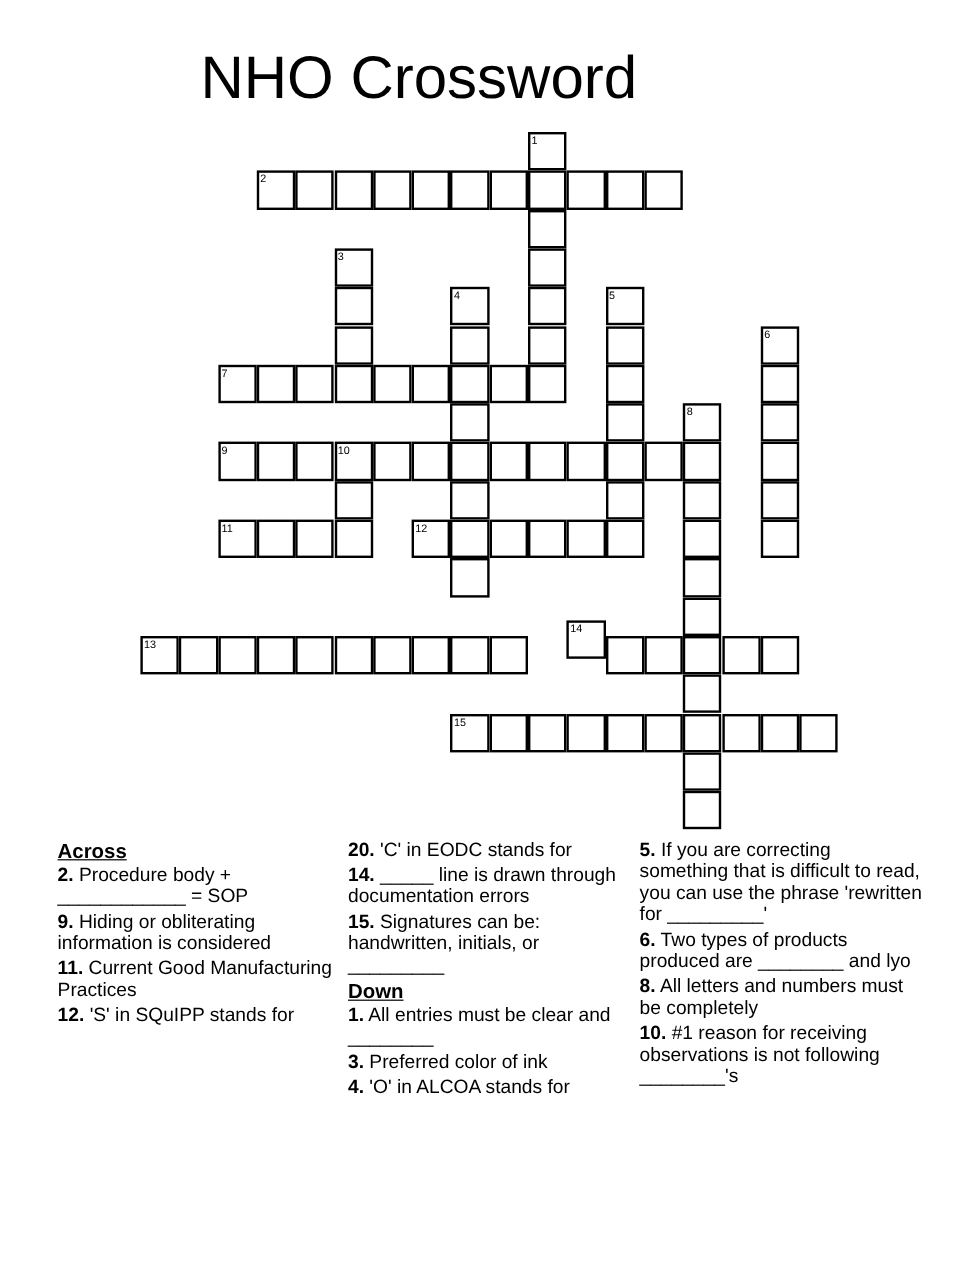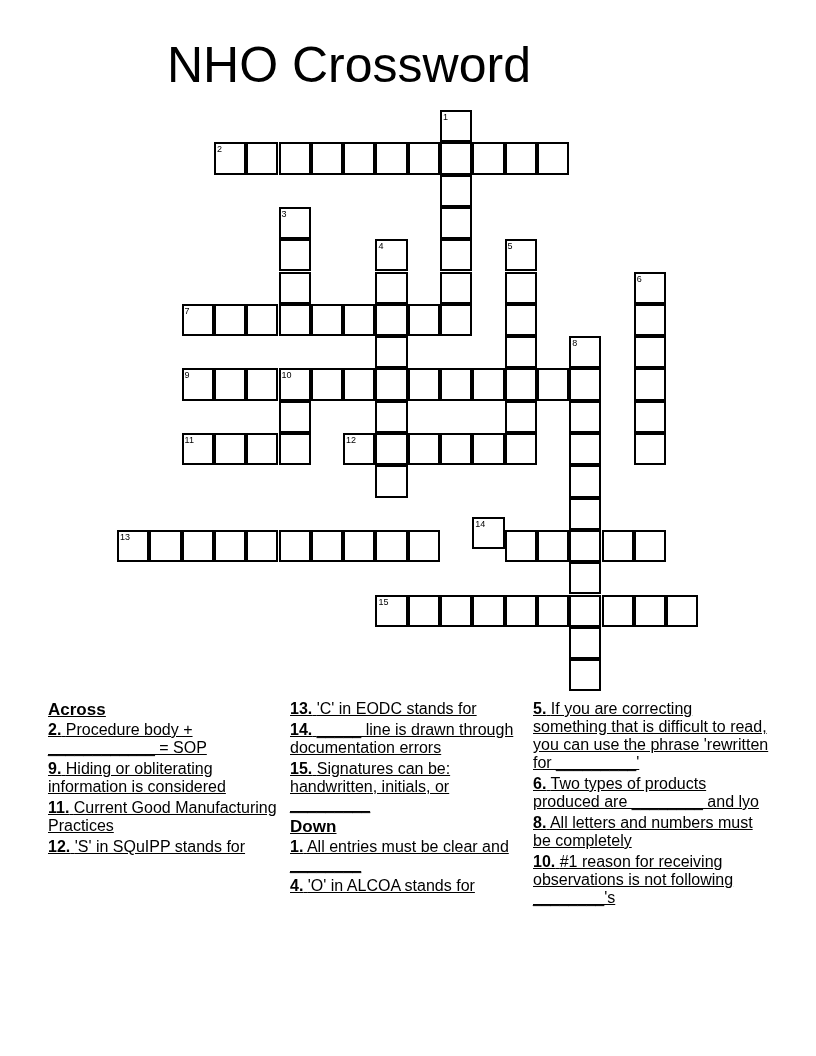--- a/index.html
+++ b/index.html
@@ -2,21 +2,21 @@
 <html><head>
 <meta charset="utf-8">
 <style>
   html, body { margin:0; padding:0; background:#fff; }
   body { width:816px; height:1056px; position:relative; overflow:hidden; font-family:"Liberation Sans", sans-serif; color:#000; }
   .title { position:absolute; left:0; top:36px; width:698px; text-align:center; font-size:50px; line-height:58px; }
   #grid { position:absolute; left:0; top:0; width:816px; height:700px; }
   .cell { position:absolute; width:32.3px; height:32.3px; box-sizing:border-box; border:2px solid #000; background:#fff; }
   .cell .num { position:absolute; left:1px; top:0px; font-size:9px; line-height:10px; }
   .clues { position:absolute; top:700px; font-size:16px; line-height:18px; }
-  .col { position:absolute; width:236px;text-decoration:underline; }
+  .col { position:absolute; width:236px; }
   .heading { font-weight:bold; text-decoration:underline; font-size:17px; line-height:20px; margin-bottom:1px; }
   .clue { margin-bottom:3px; }
   .clue b { font-weight:bold; }
 </style>
 </head>
 <body>
 
 <div class="title">NHO Crossword</div>
 
 <div id="grid">
@@ -156,25 +156,26 @@
 
 <div class="clues">
   <div class="col" style="left:48px;">
     <div class="heading">Across</div>
     <div class="clue"><b>2.</b> <span>Procedure body + ____________ = SOP</span></div>
     <div class="clue"><b>9.</b> <span>Hiding or obliterating information is considered</span></div>
     <div class="clue"><b>11.</b> <span>Current Good Manufacturing Practices</span></div>
     <div class="clue"><b>12.</b> <span>'S' in SQuIPP stands for</span></div>
   </div>
   <div class="col" style="left:290px;">
-    <div class="clue"><b>13.</b> <span>'C' in EODC stands for</span></div>
+    <div class="clue"><b>20.</b> <span>'C' in EODC stands for</span></div>
     <div class="clue"><b>14.</b> <span>_____ line is drawn through documentation errors</span></div>
     <div class="clue"><b>15.</b> <span>Signatures can be: handwritten, initials, or _________</span></div>
     <div class="heading">Down</div>
     <div class="clue"><b>1.</b> <span>All entries must be clear and ________</span></div>
+    <div class="clue"><b>3.</b> <span>Preferred color of ink</span></div>
     <div class="clue"><b>4.</b> <span>'O' in ALCOA stands for</span></div>
   </div>
   <div class="col" style="left:533px;">
     <div class="clue"><b>5.</b> <span>If you are correcting something that is difficult to read, you can use the phrase 'rewritten for _________'</span></div>
     <div class="clue"><b>6.</b> <span>Two types of products produced are ________ and lyo</span></div>
     <div class="clue"><b>8.</b> <span>All letters and numbers must be completely</span></div>
     <div class="clue"><b>10.</b> <span>#1 reason for receiving observations is not following ________'s</span></div>
   </div>
 </div>
 

